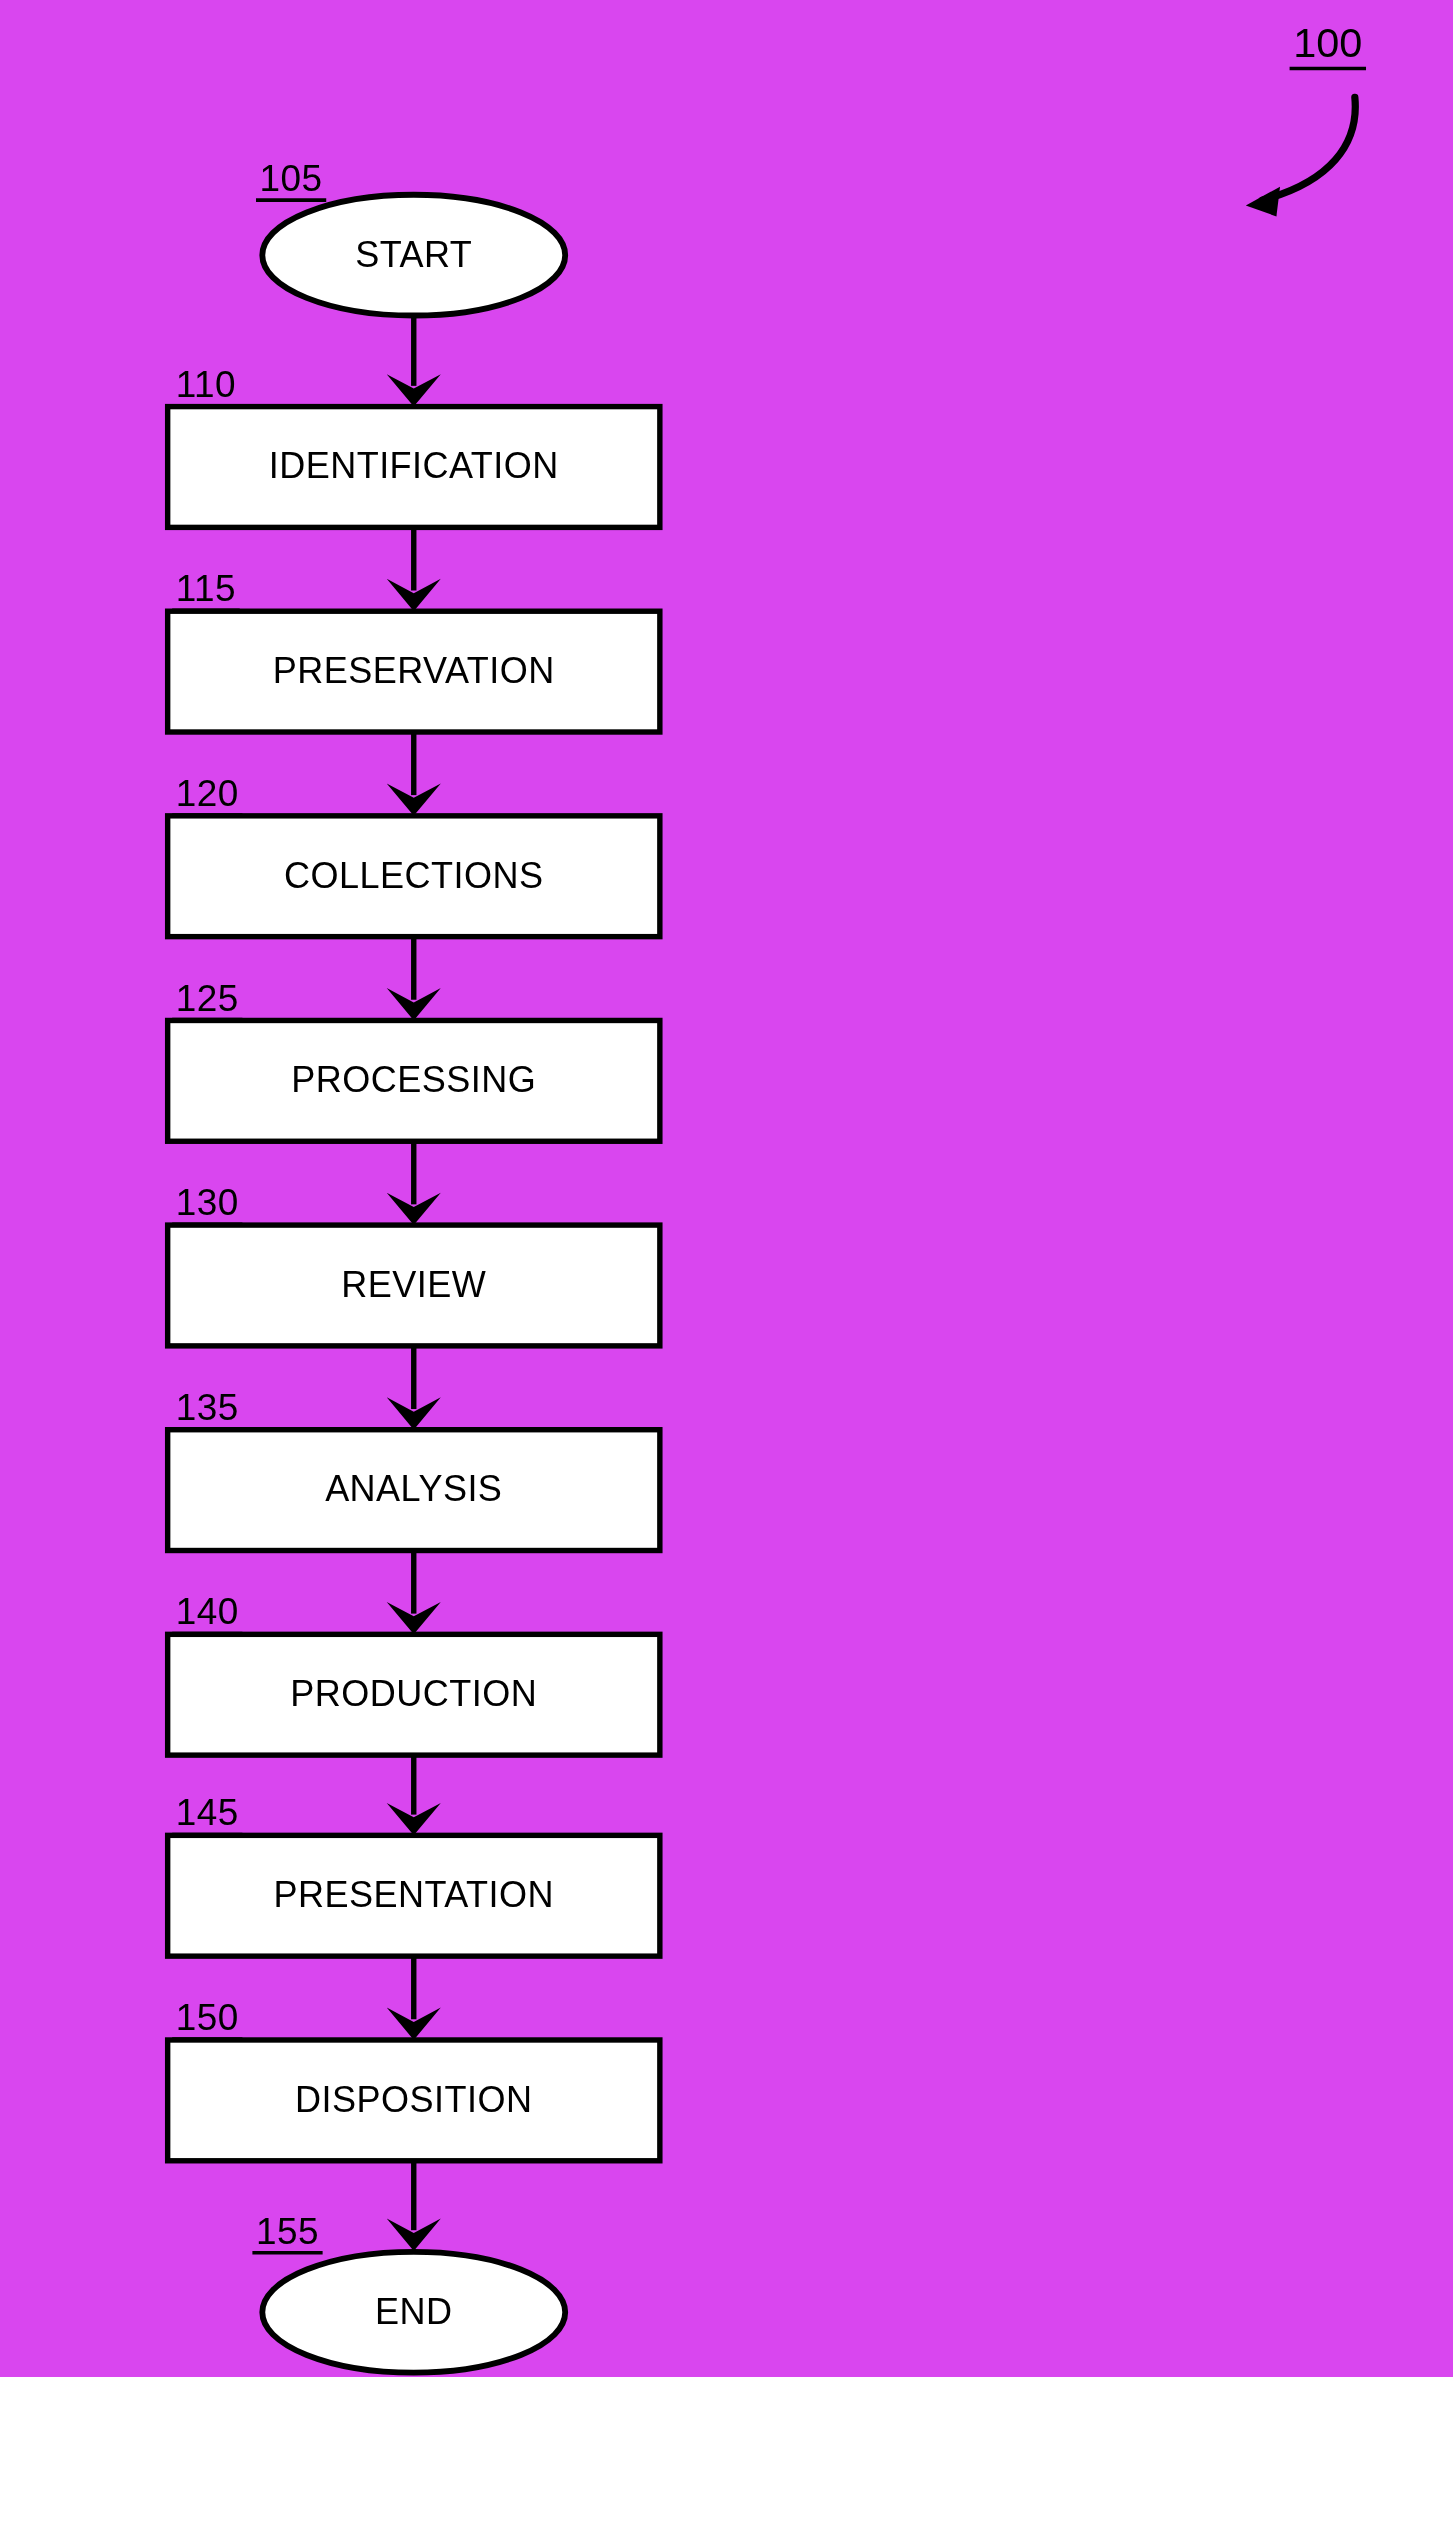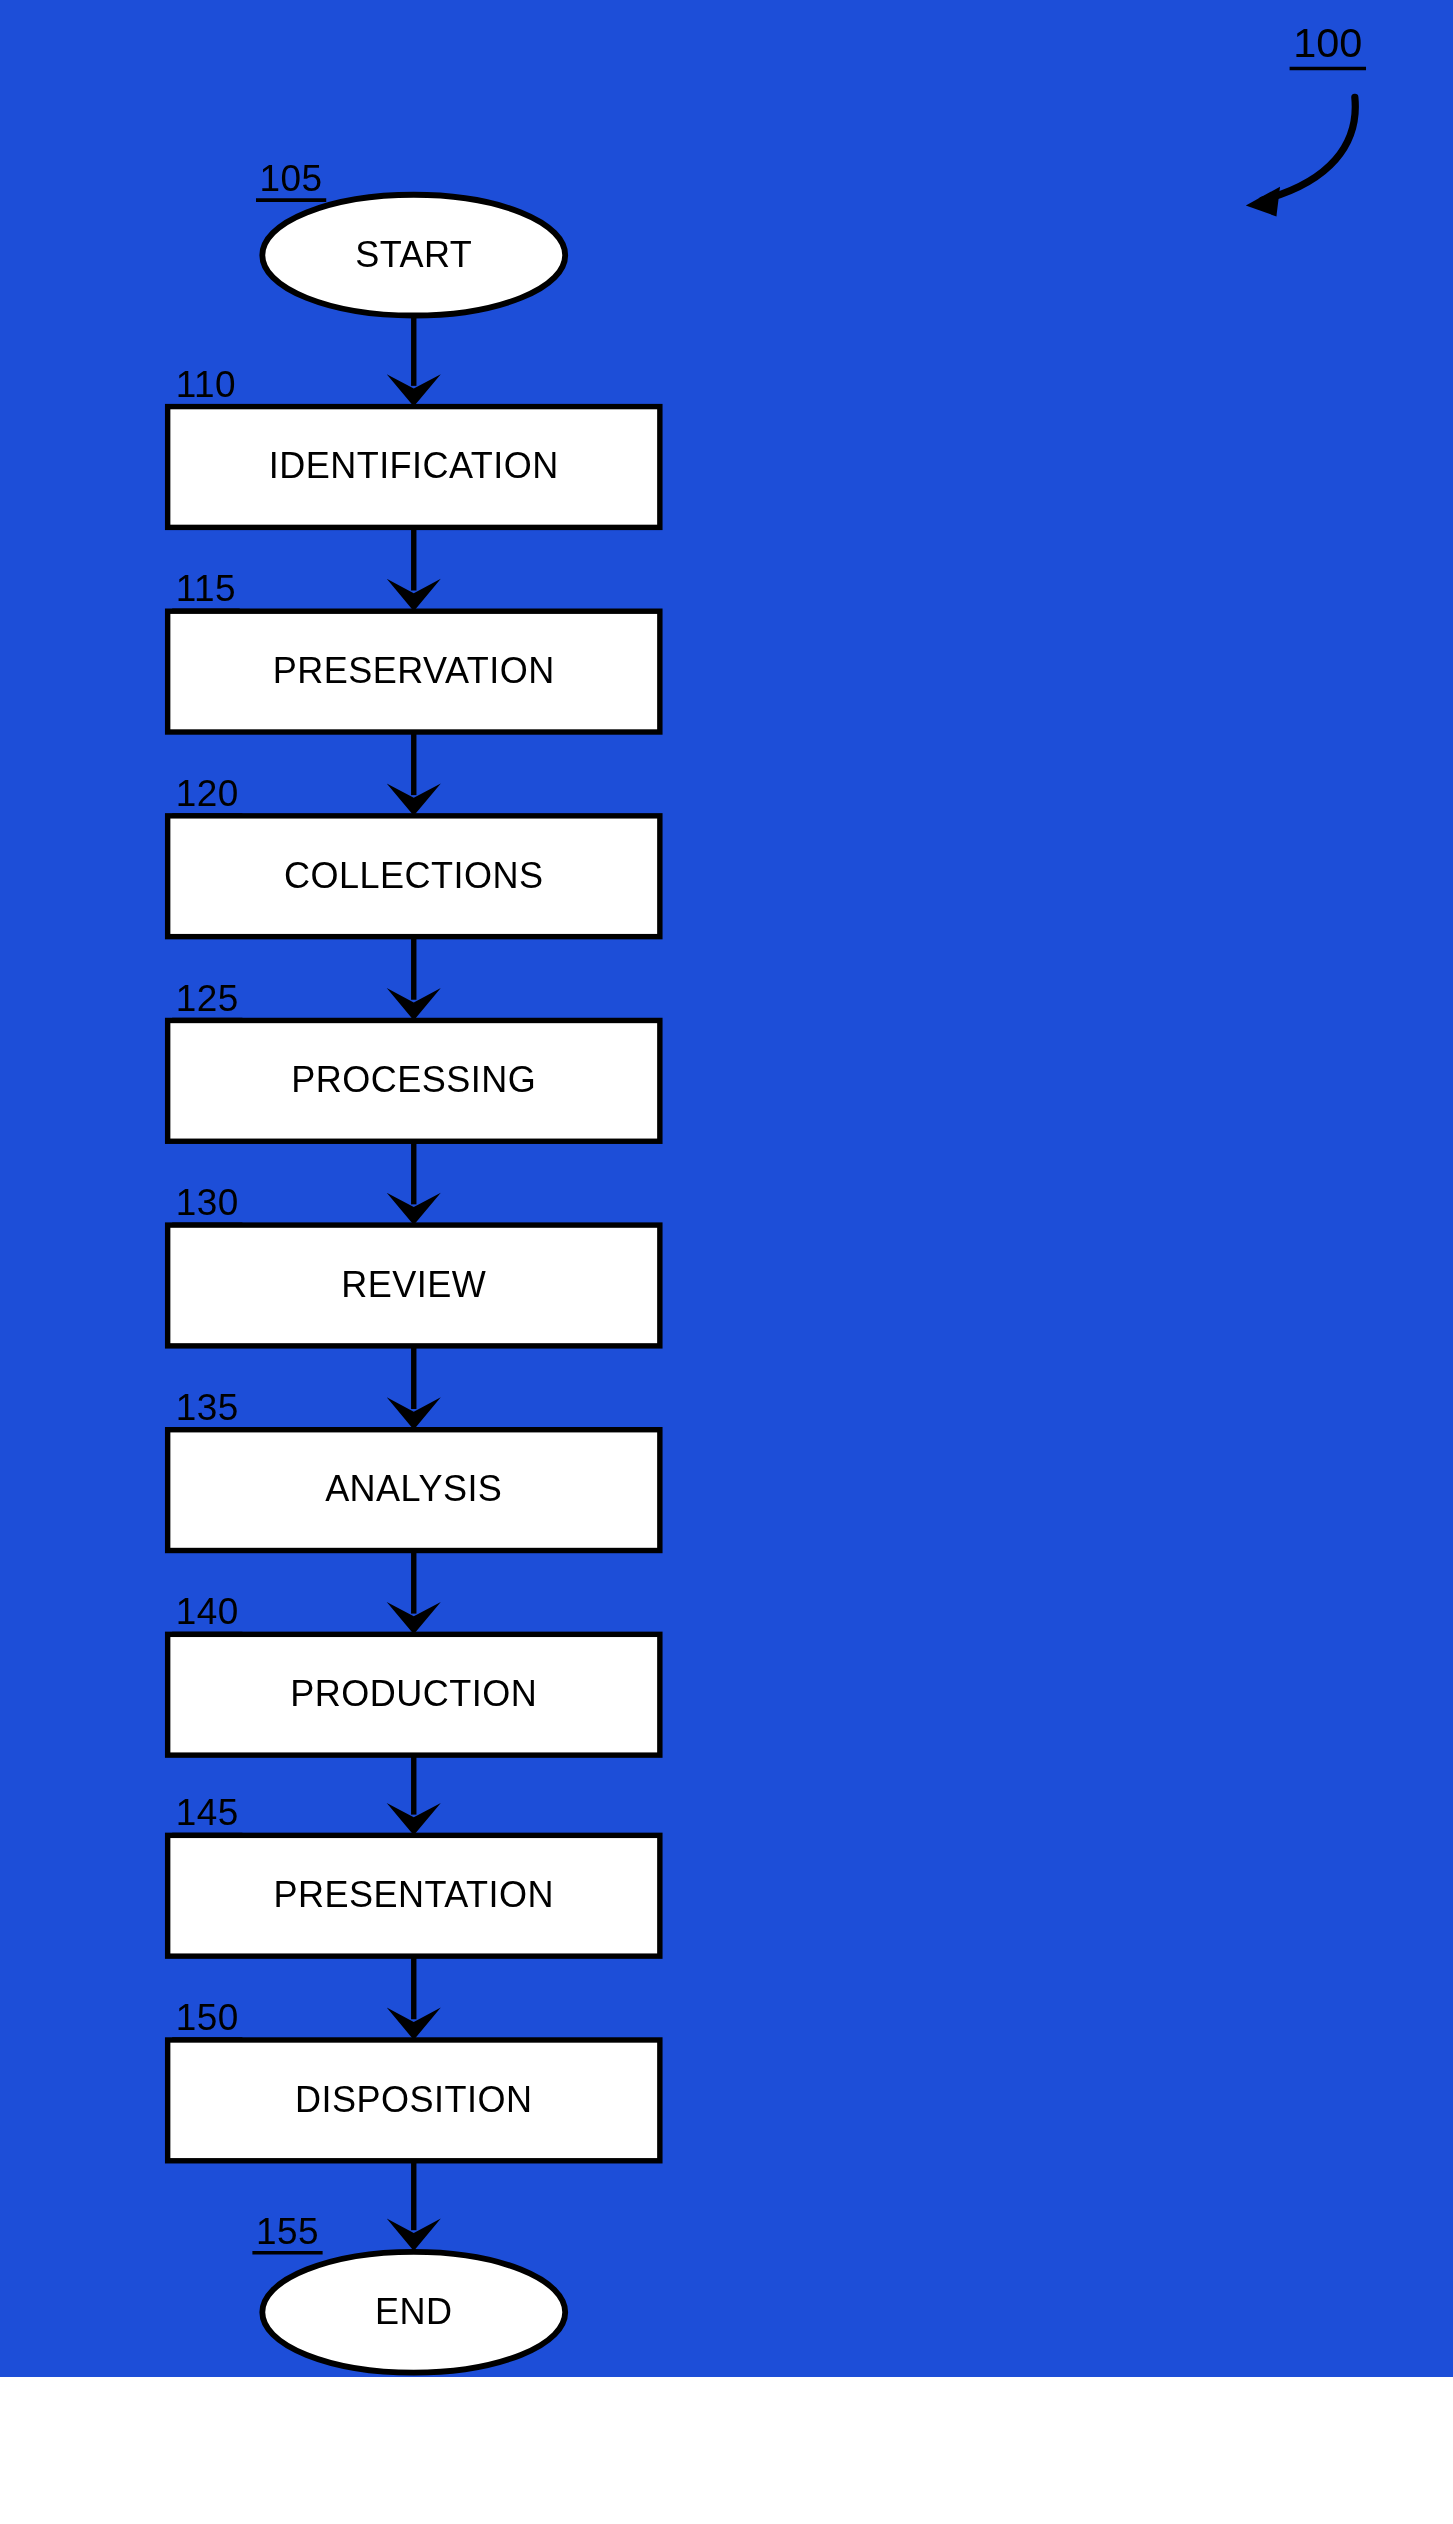--- a/index.html
+++ b/index.html
@@ -9,21 +9,21 @@
     background: #ffffff;
   }
   body {
     font-family: "Liberation Sans", sans-serif;
     color: #000000;
   }
   #figure {
     position: relative;
     width: 1454px;
     height: 2377px;
-    background: #1d4ed8;
+    background: #d946ef;
     overflow: hidden;
   }
   #figure-svg {
     position: absolute;
     top: 0;
     left: 0;
     width: 1454px;
     height: 2525px;
     display: block;
   }

